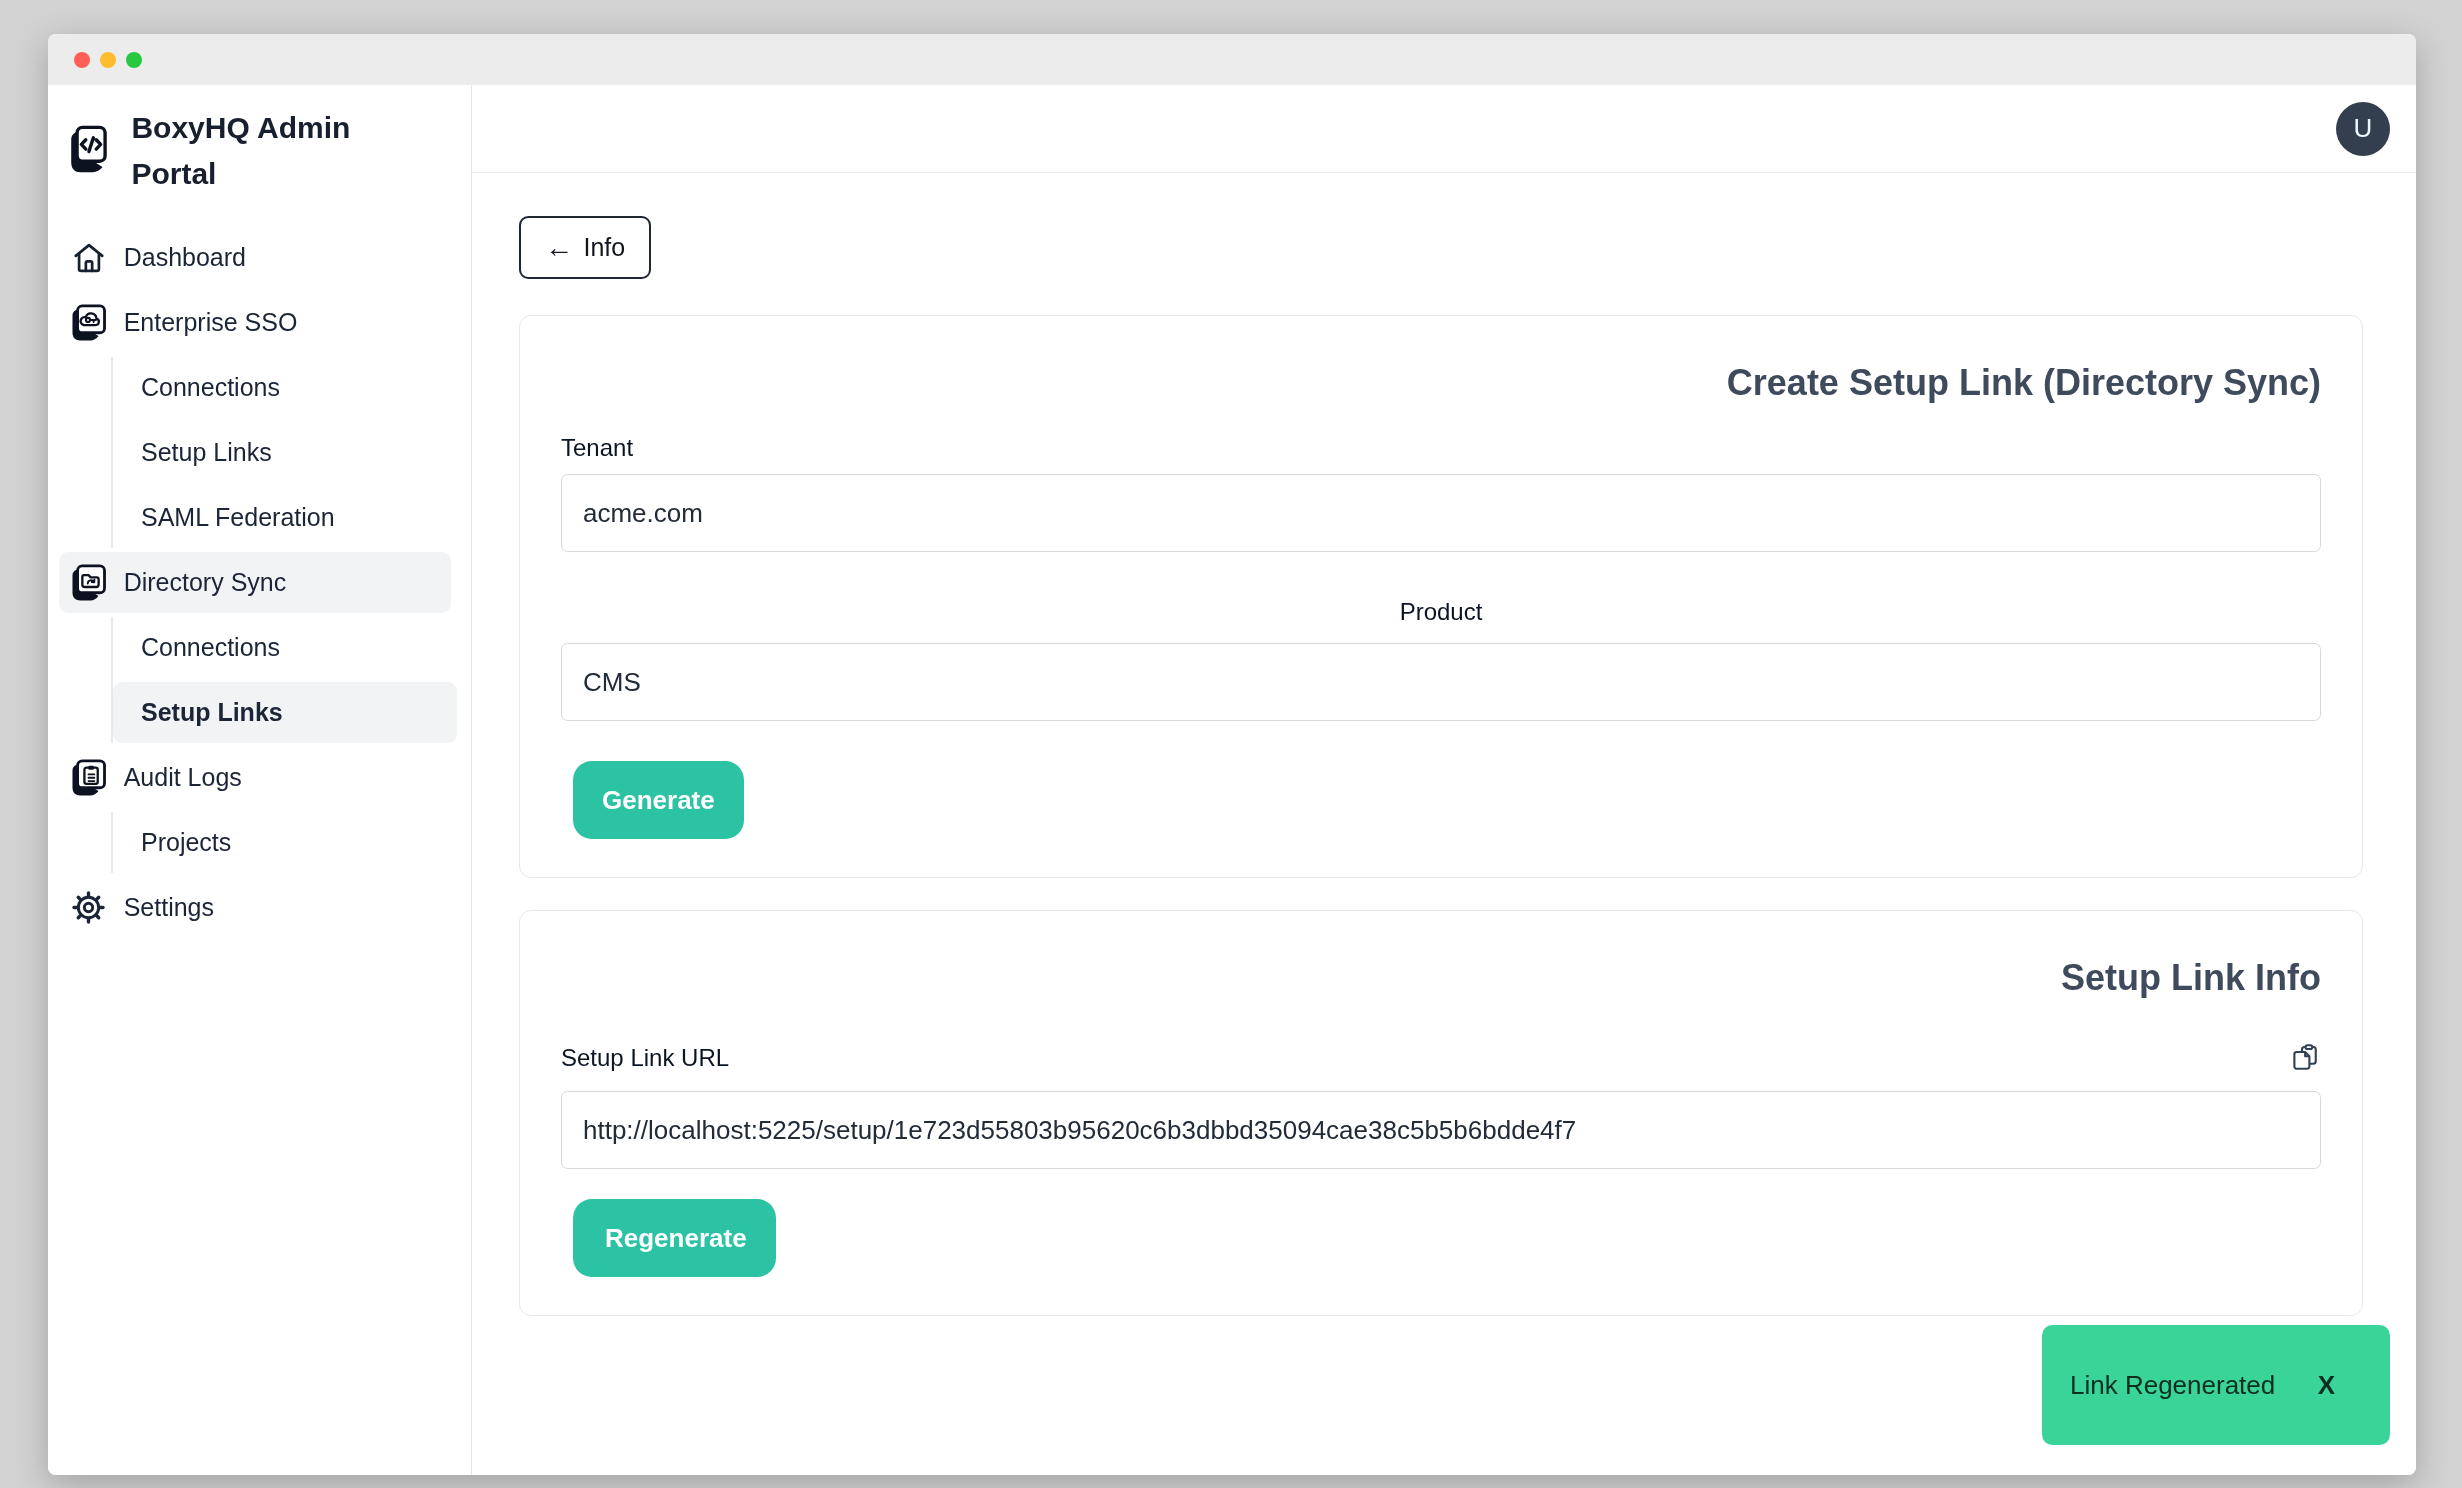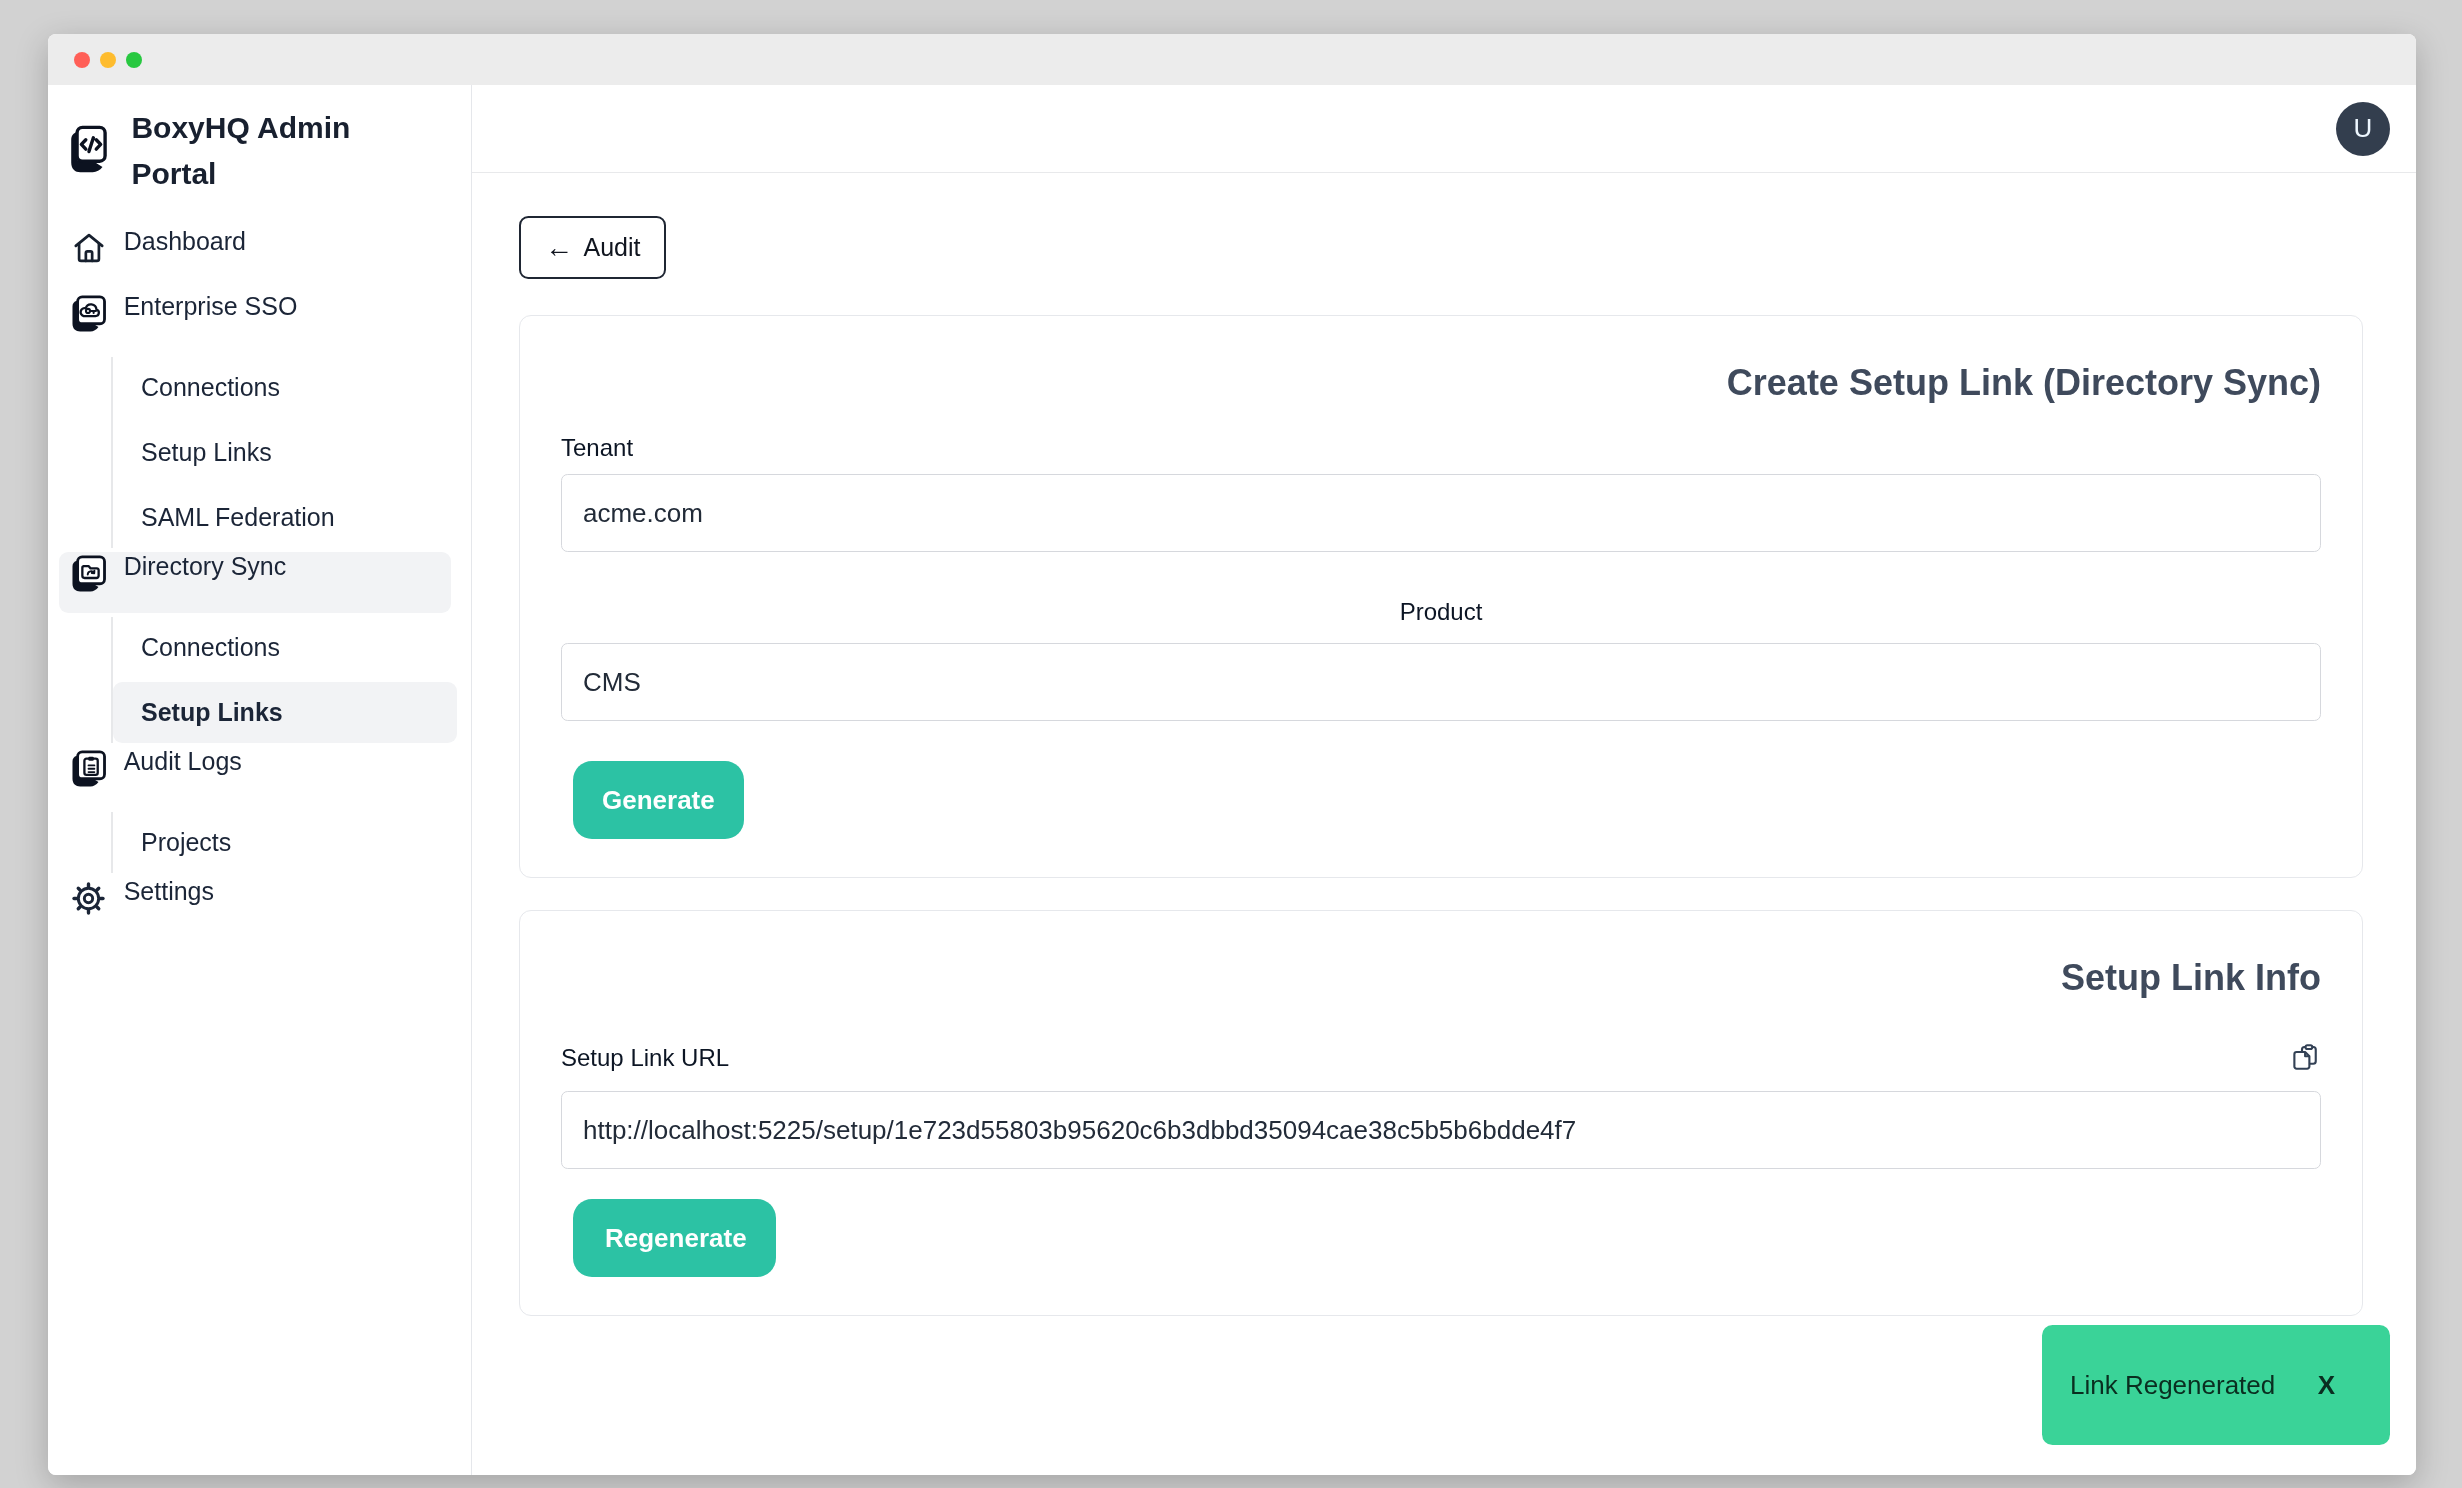--- a/index.html
+++ b/index.html
@@ -31,21 +31,21 @@
     border-right:1.3px solid #e5e7eb; box-sizing:content-box; position:relative;
   }
   .logo { display:flex; padding:20px 0 0 18px; }
   .logo-icon { width:43px; height:53px; margin-top:18px; flex:0 0 43px; }
   .logo-text {
     margin-left:22.4px; width:231px;
     font-size:30px; font-weight:700; line-height:46px; color:#18202f;
   }
   .nav { margin-top:30px; }
   .nav-item {
-    display:flex; align-items:flex-start; height:61px;
+    display:flex; align-items:center; height:61px;
     margin:4px 20px 4px 10.5px; padding-left:9.2px; border-radius:9.2px;
     cursor:pointer;
   }
   .nav-item.active { background:#f2f3f5; }
   .nav-icon { width:42px; height:42px; display:flex; align-items:center; justify-content:center; }
   .nav-label { margin-left:14px; font-size:25px; color:#1b2537; }
   .nav-item.active .nav-label { font-weight:400; }
   .sub-group { margin-left:63px; border-left:2.6px solid #e7e8ea; }
   .sub-item {
     height:61px; margin:4px 14.5px 4px 0; padding-left:28px;
@@ -241,21 +241,21 @@
     <section class="main">
 
       <header class="topbar">
         <div class="avatar">U</div>
       </header>
 
       <div class="content">
 
         <button class="back-btn">
           <span class="back-arrow">←</span>
-          <span>Audit</span>
+          <span>Info</span>
         </button>
 
         <div class="card card-create">
           <h2>Create Setup Link (Directory Sync)</h2>
 
           <label class="field-label mt-title">Tenant</label>
           <input class="text-input" readonly="" value="acme.com" style="">
 
           <label class="field-label mt-field">Product</label>
           <input class="text-input tight" readonly="" value="CMS" style="">

